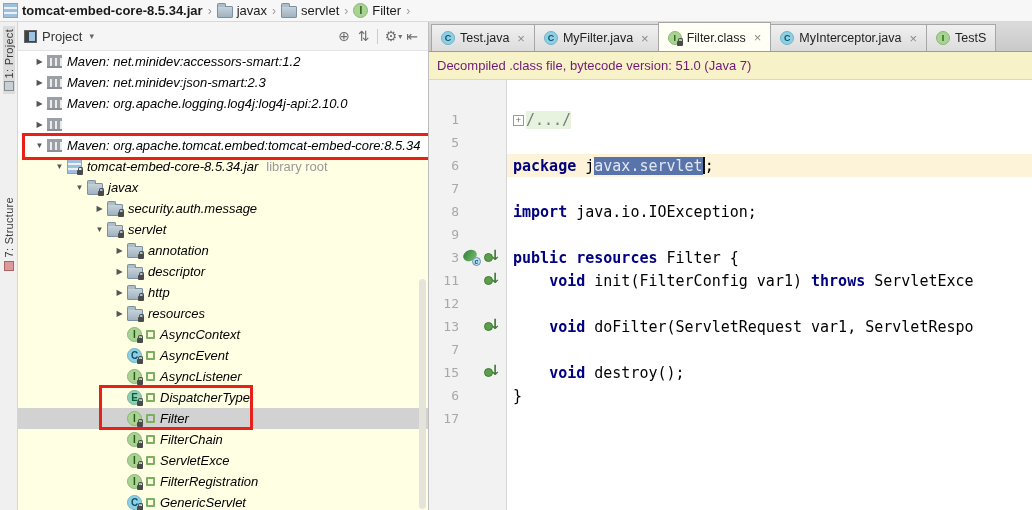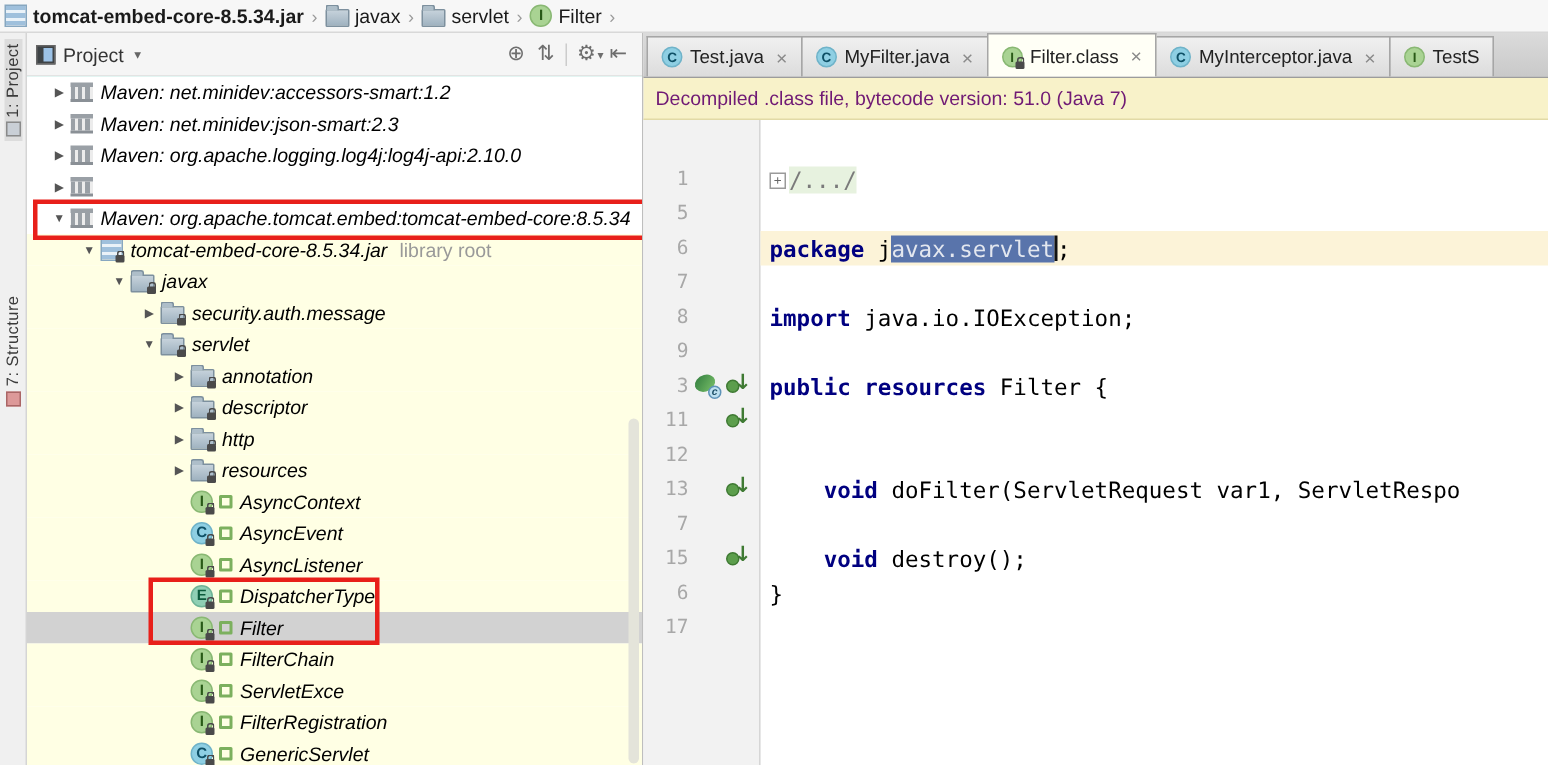--- a/index.html
+++ b/index.html
@@ -432,20 +432,21 @@
           <span class="src"><span class="kw">public</span><span> </span><span class="kw">resources</span><span> Filter {</span></span>
         </div>
         <div class="cl">
           <span class="ln">11</span>
           <span class="gut">
             <span class="g-impl">
               <i class="dot"></i>
               <i class="arr">↓</i>
             </span>
           </span>
+          <span class="src"><span>    </span><span class="kw">void</span><span> init(FilterConfig var1) </span><span class="kw">throws</span><span> ServletExce</span></span>
         </div>
         <div class="cl">
           <span class="ln">12</span>
           <span class="gut"></span>
           <span class="src"></span>
         </div>
         <div class="cl">
           <span class="ln">13</span>
           <span class="gut">
             <span class="g-impl">

